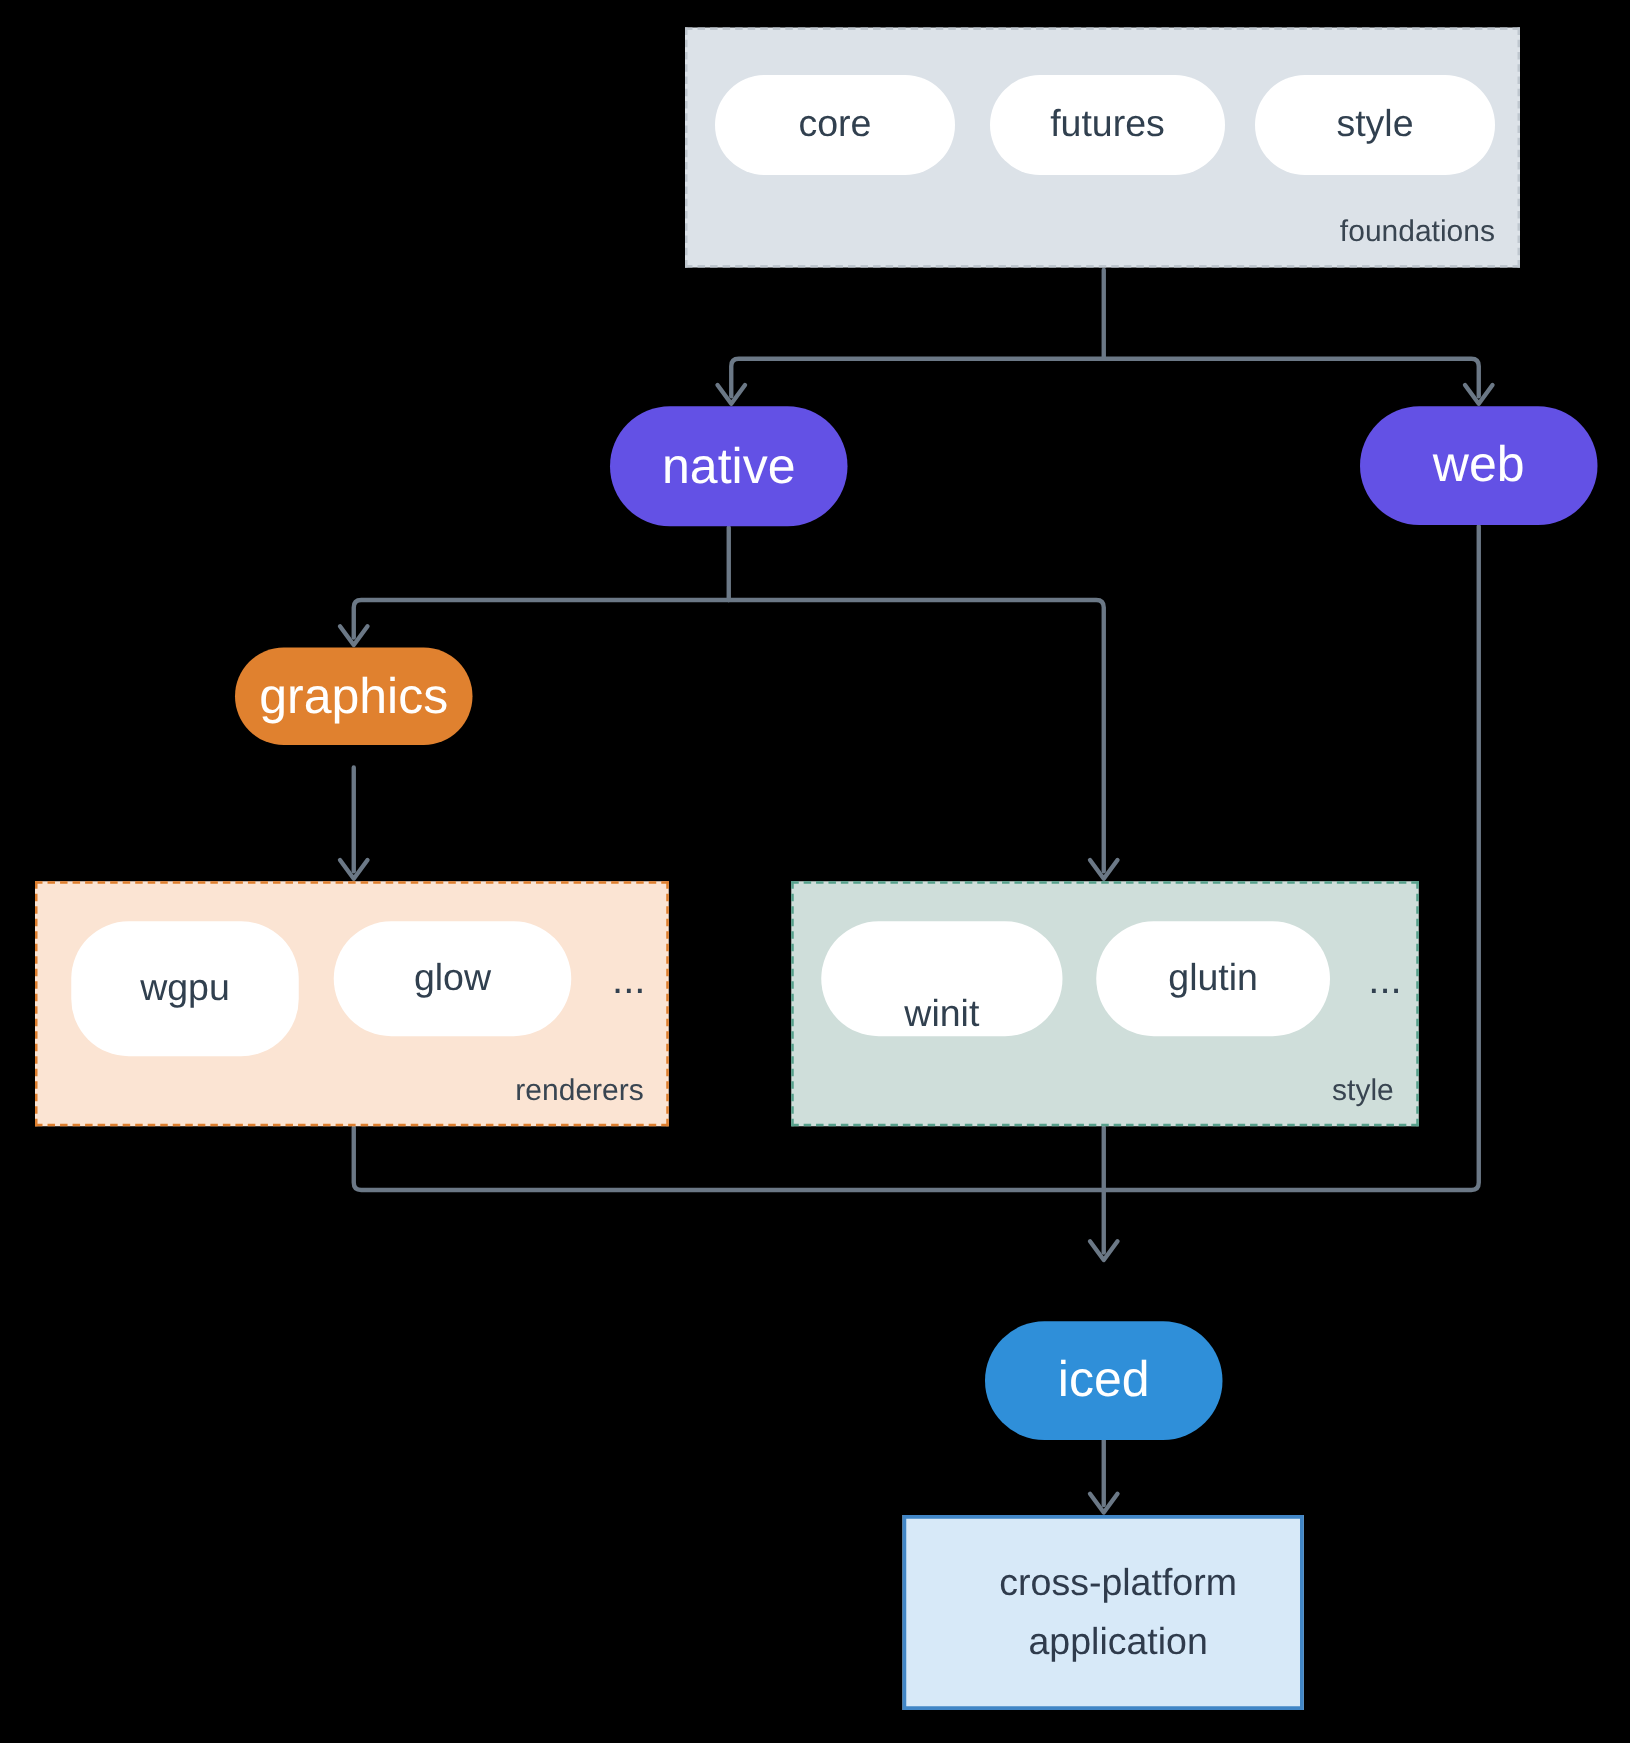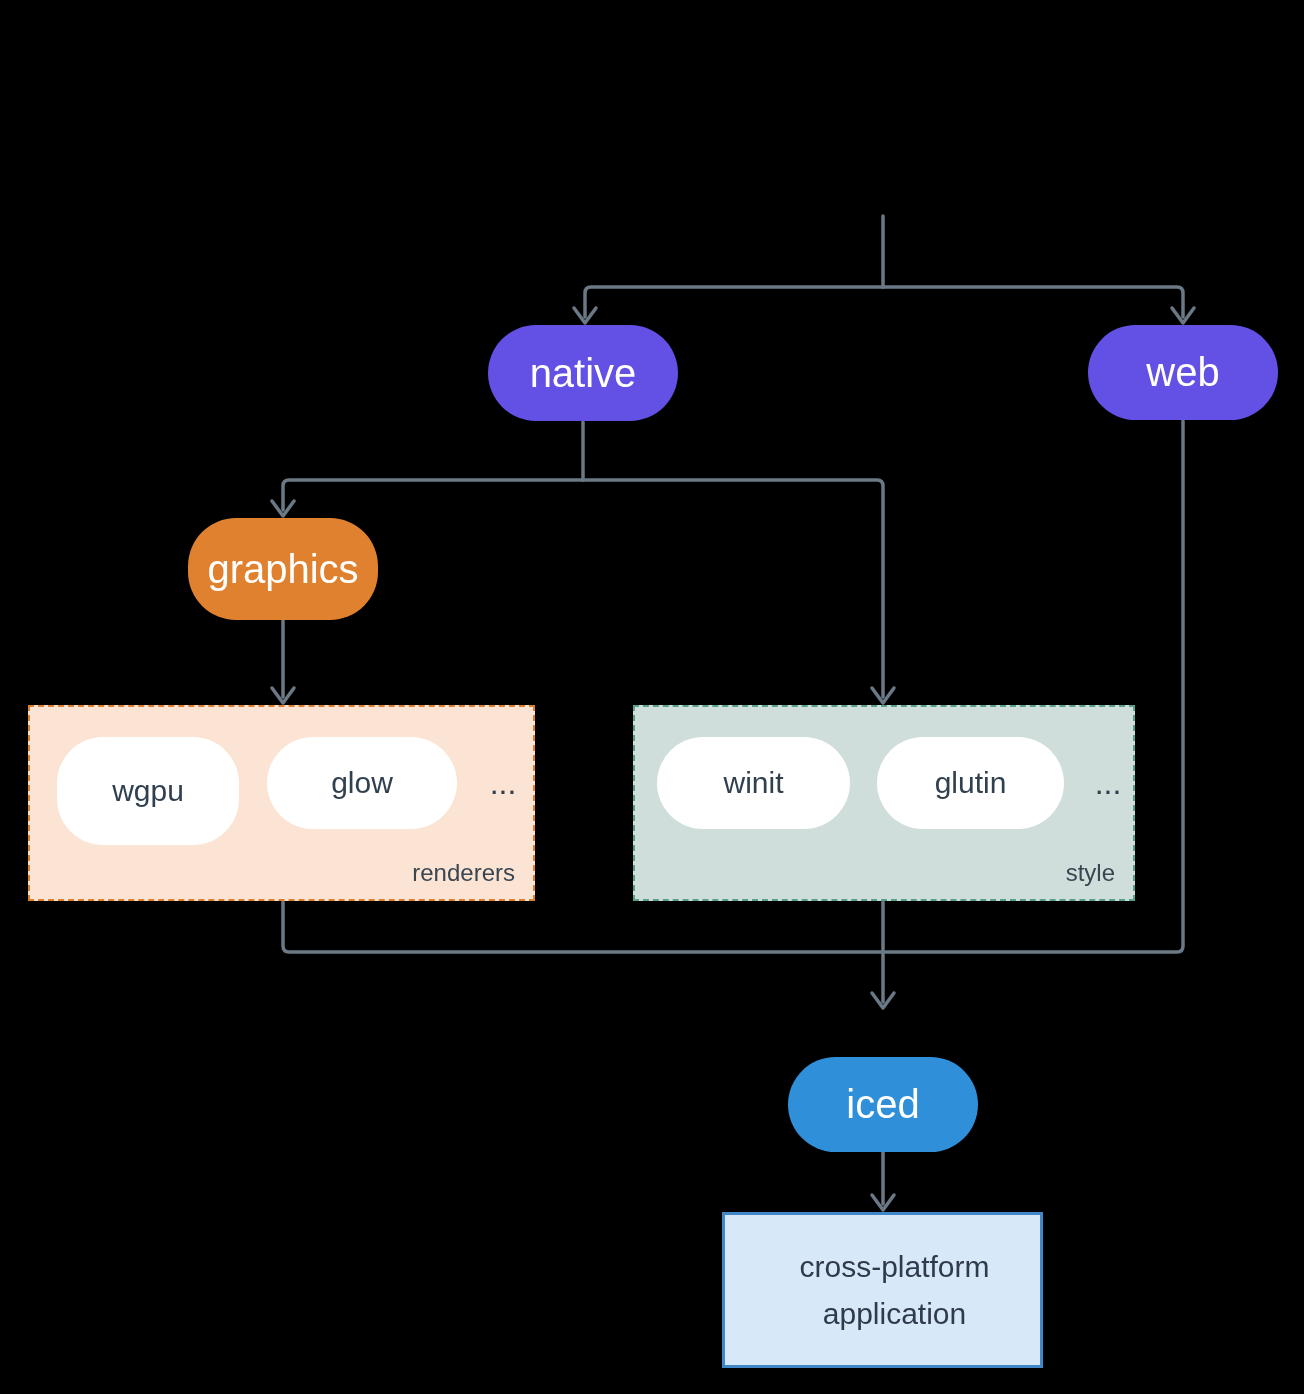--- a/index.html
+++ b/index.html
@@ -36,30 +36,30 @@
     font-size:32px;color:#31404f;
   }
   
   #g-foundations{left:548px;top:22px;width:668px;height:192px;background:#dce2e8;border-color:#bfc7cf;}
   #p-core{left:22px;top:36px;width:192px;height:80px;}
   #p-futures{left:242px;top:36px;width:188px;height:80px;}
   #p-style{left:454px;top:36px;width:192px;height:80px;}
   
   #n-native{left:488px;top:325px;width:190px;height:96px;background:#6351e5;}
   #n-web{left:1088px;top:325px;width:190px;height:95px;background:#6351e5;}
-  #n-graphics{left:188px;top:518px;width:190px;height:102px;background:#e0812f;}
+  #n-graphics{left:188px;top:518px;width:190px;height:78px;background:#e0812f;}
   #n-iced{left:788px;top:1010px;width:190px;height:95px;background:#2f8fd9;margin-top:47px;}
   
   #g-renderers{left:28px;top:705px;width:507px;height:196px;background:#fbe4d3;border-color:#df7f2e;}
   #p-wgpu{left:27px;top:30px;width:182px;height:108px;}
   #p-glow{left:237px;top:30px;width:190px;height:92px;}
   #g-renderers .ellipsis{left:443px;}
   
   #g-shells{left:633px;top:705px;width:502px;height:196px;background:#cfdeda;border-color:#57a18c;}
-  #p-winit{left:22px;top:30px;width:193px;height:92px;}
+  #p-winit{left:22px;top:30px;width:193px;height:92px;align-items:flex-end;}
   #p-glutin{left:242px;top:30px;width:187px;height:92px;}
   #g-shells .ellipsis{left:443px;}
   
   #n-app{
     position:absolute;left:722px;top:1212px;width:321px;height:156px;
     background:#d7e9f8;border:3px solid #4186c6;box-sizing:border-box;
     display:flex;flex-direction:column;align-items:center;justify-content:center;
     font-size:30px;line-height:47px;color:#2f3b4c;text-align:center;padding-left:24px;
   }
 </style>
@@ -87,20 +87,32 @@
 
     <path d="M283 902 V946 Q283 952 289 952 H883"></path>
     <path d="M1183 421 V946 Q1183 952 1177 952 H883"></path>
     <path d="M883 902 V1002"></path>
     <polyline points="872,993 883,1008 894,993"></polyline>
 
     <path d="M883 1106 V1204"></path>
     <polyline points="872,1195 883,1210 894,1195"></polyline>
   </svg>
 
+  <div class="group" id="g-foundations">
+    <div class="pill-white" id="p-core">
+      <span>core</span>
+    </div>
+    <div class="pill-white" id="p-futures">
+      <span>futures</span>
+    </div>
+    <div class="pill-white" id="p-style">
+      <span>style</span>
+    </div>
+    <div class="group-label">foundations</div>
+  </div>
 
   <div class="pill-colored" id="n-native">
     <span>native</span>
   </div>
   <div class="pill-colored" id="n-web">
     <span>web</span>
   </div>
 
   <div class="pill-colored" id="n-graphics">
     <span>graphics</span>

